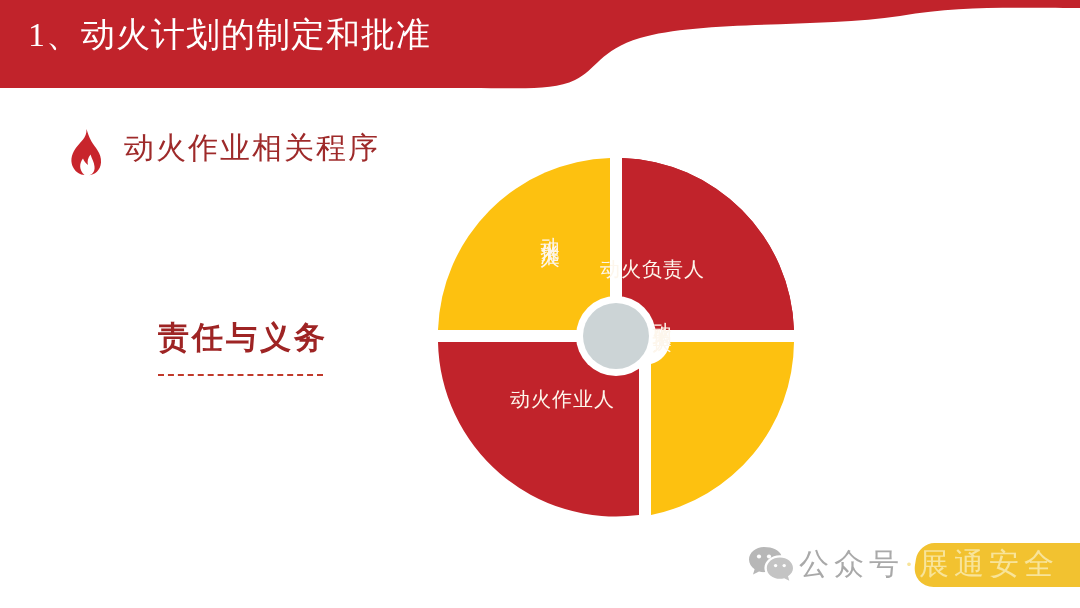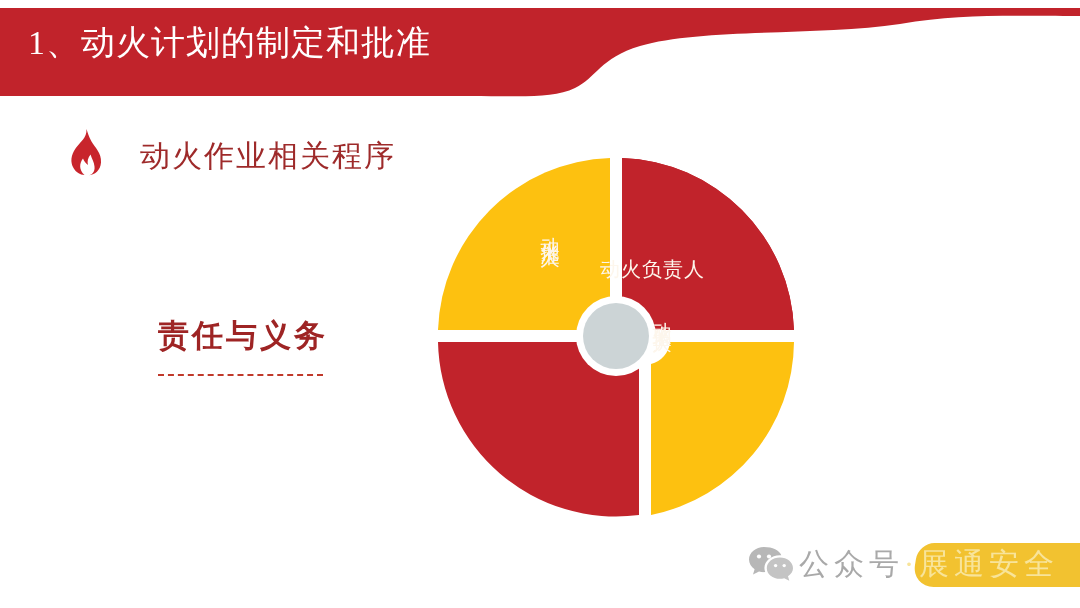--- a/index.html
+++ b/index.html
@@ -16,21 +16,20 @@
   }
 
   
   #header-banner {
     position: absolute;
     left: 0;
     top: 0;
     width: 1080px;
     height: 95px;
     pointer-events: none;
-    margin-top: 8px;
   }
   #header-banner svg {
     display: block;
   }
   #page-title {
     position: absolute;
     left: 28px;
     top: 13px;
     font-size: 34px;
     line-height: 44px;
@@ -39,22 +38,22 @@
     white-space: nowrap;
     font-family: "Liberation Serif", "DejaVu Serif", serif;
   }
 
   
   #section-heading {
     position: absolute;
     left: 66px;
     top: 128px;
     display: flex;
-    align-items: flex-end;
-    gap: 38px;
+    align-items: flex-start;
+    gap: 22px;
   }
   #flame-icon {
     width: 36px;
     height: 48px;
     display: block;
   }
   #section-heading-label {
     font-size: 30px;
     line-height: 40px;
     color: #9e2a2a;
@@ -71,21 +70,21 @@
     width: 165px;
     text-align: center;
   }
   #left-caption-label {
     font-size: 31px;
     line-height: 40px;
     color: #9e2424;
     letter-spacing: 3px;
     white-space: nowrap;
     font-weight: bold;
-    font-family: Liberation Mono, monospace;
+    font-family: Liberation Serif, serif;
   }
   #left-caption-rule {
     margin-top: 16px;
     height: 0;
     border-top: 2px dashed #c0392b;
     width: 165px;
   }
 
   
   #pinwheel-diagram {
@@ -251,20 +250,21 @@
              Z" fill="#fdc110"></path>
 
     <circle cx="184" cy="184" r="40" fill="#ffffff"></circle>
     <circle cx="184" cy="184" r="33" fill="#ccd4d6"></circle>
   </svg>
 
   <div class="wheel-label" id="label-responsible">动火负责人</div>
 
   <div class="wheel-label vertical" id="label-supervisor">动火监护人</div>
 
+  <div class="wheel-label" id="label-operator">动火作业人</div>
 
   <div class="wheel-label vertical" id="label-approver">动火批准人</div>
 </div>
 
 <div id="watermark">
   <svg id="wechat-icon" viewBox="0 0 46 38" xmlns="http://www.w3.org/2000/svg">
     <path d="M16,2 C7.7,2 1,7.6 1,14.5 C1,18.4 3.2,21.9 6.6,24.2
              L5,29.6 L11,26.6 C12.6,27 14.3,27.2 16,27.2
              C16.4,27.2 16.8,27.2 17.2,27.1
              C16.7,25.8 16.4,24.4 16.4,23 C16.4,15.9 23.3,10.2 31.8,10.2

